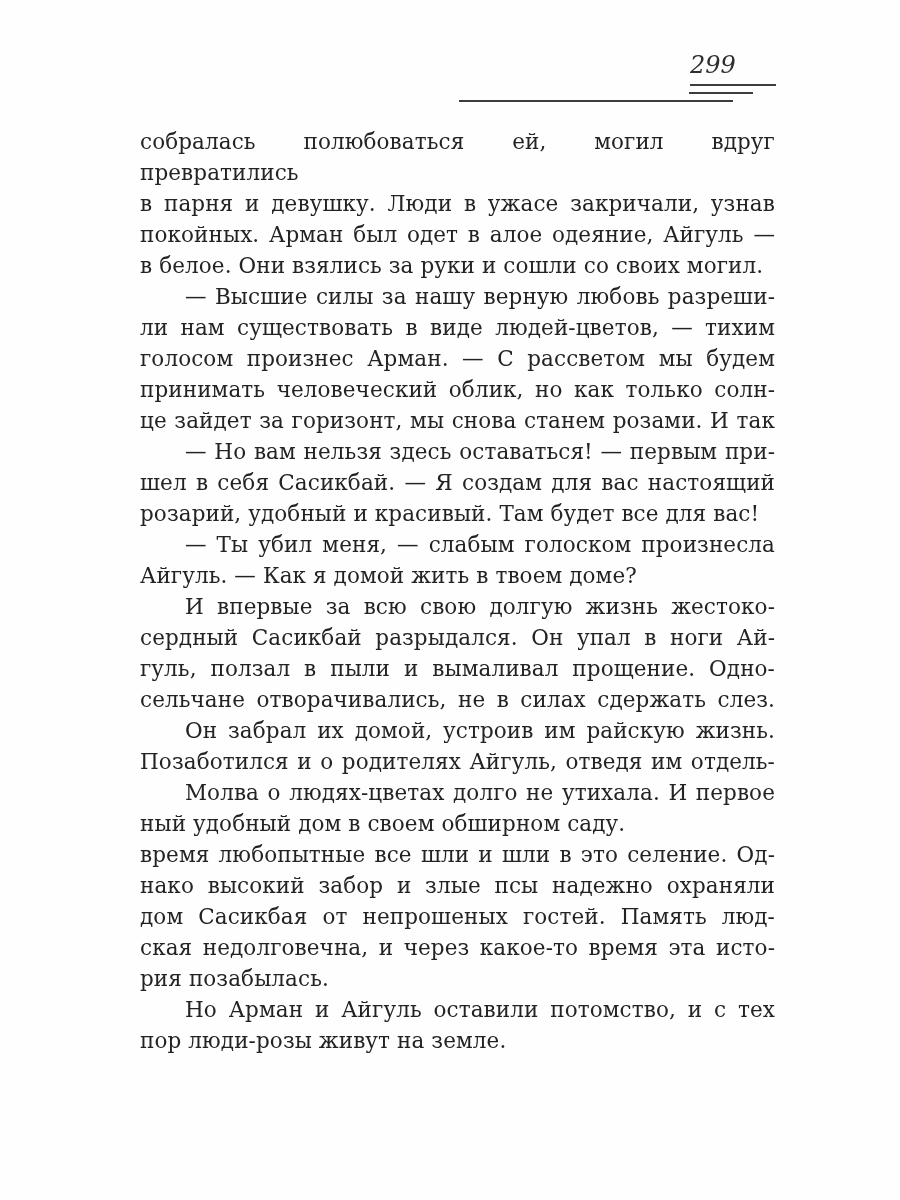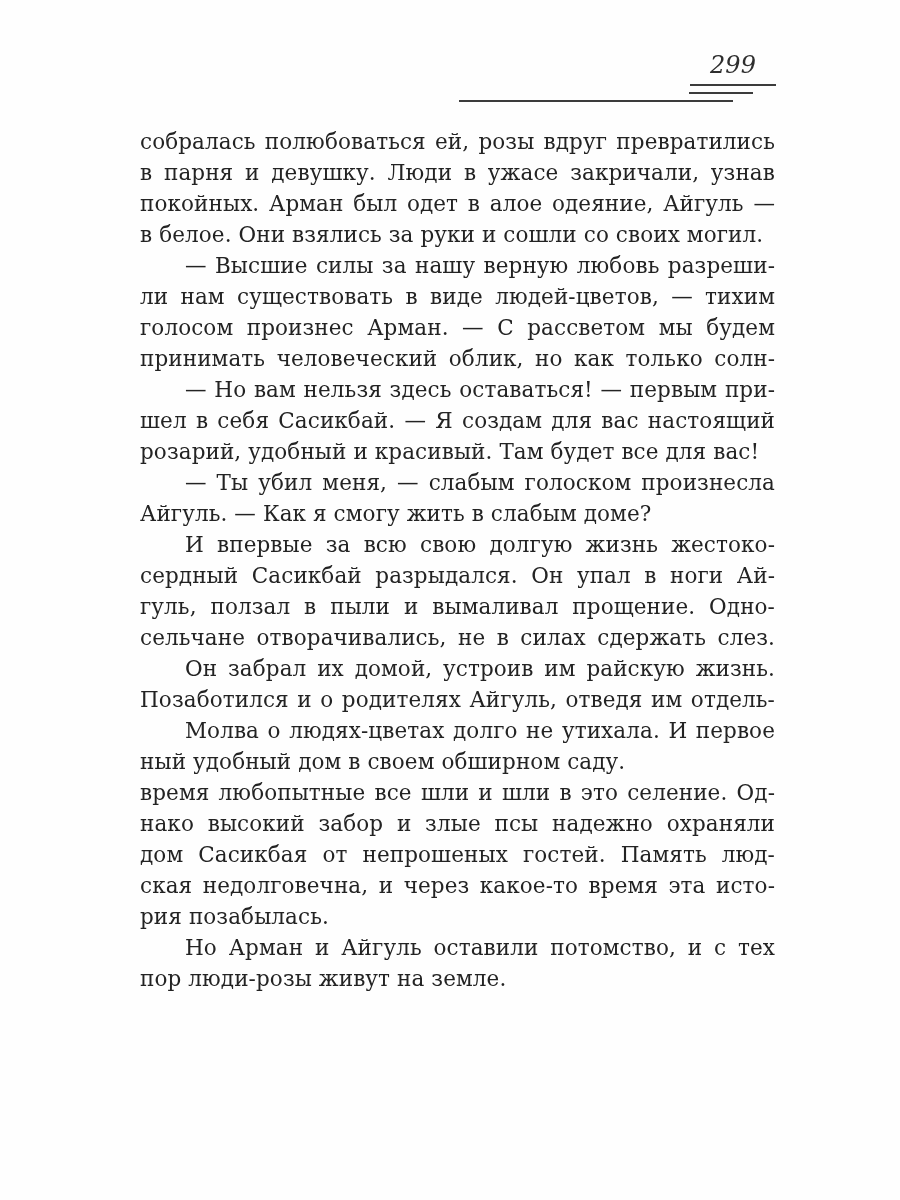--- a/index.html
+++ b/index.html
@@ -14,21 +14,20 @@
     background: #fefefe;
     font-family: "DejaVu Serif", "Liberation Serif", serif;
     color: #232323;
     overflow: hidden;
   }
   .page-number {
     position: absolute;
     top: 52px;
     left: 690px;
     width: 86px;
-    text-align: center;
     font-style: italic;
     font-size: 24px;
     line-height: 26px;
     color: #2e2e2e;
   }
   .rule {
     position: absolute;
     height: 2px;
     background: #3c3c3c;
   }
@@ -60,33 +59,34 @@
 <body>
 
 <div class="page">
   <div class="header">
     <div class="page-number">299</div>
     <div class="rule rule-top"></div>
     <div class="rule rule-middle"></div>
     <div class="rule rule-long"></div>
   </div>
   <div class="text-block" id="text-block">
-      <div class="line">собралась полюбоваться ей, розы вдруг превратились</div>
+      <div class="line">собралась полюбоваться ей, могил вдруг превратились</div>
       <div class="line">в парня и девушку. Люди в ужасе закричали, узнав</div>
       <div class="line">покойных. Арман был одет в алое одеяние, Айгуль —</div>
       <div class="line last">в белое. Они взялись за руки и сошли со своих могил.</div>
       <div class="line first">— Высшие силы за нашу верную любовь разреши-</div>
       <div class="line">ли нам существовать в виде людей-цветов, — тихим</div>
       <div class="line">голосом произнес Арман. — С рассветом мы будем</div>
       <div class="line">принимать человеческий облик, но как только солн-</div>
+      <div class="line">це зайдет за горизонт, мы снова станем розами. И так</div>
       <div class="line first">— Но вам нельзя здесь оставаться! — первым при-</div>
       <div class="line">шел в себя Сасикбай. — Я создам для вас настоящий</div>
       <div class="line last">розарий, удобный и красивый. Там будет все для вас!</div>
       <div class="line first">— Ты убил меня, — слабым голоском произнесла</div>
-      <div class="line last">Айгуль. — Как я смогу жить в слабым доме?</div>
+      <div class="line last">Айгуль. — Как я домой жить в твоем доме?</div>
       <div class="line first">И впервые за всю свою долгую жизнь жестоко-</div>
       <div class="line">сердный Сасикбай разрыдался. Он упал в ноги Ай-</div>
       <div class="line">гуль, ползал в пыли и вымаливал прощение. Одно-</div>
       <div class="line">сельчане отворачивались, не в силах сдержать слез.</div>
       <div class="line first">Он забрал их домой, устроив им райскую жизнь.</div>
       <div class="line">Позаботился и о родителях Айгуль, отведя им отдель-</div>
       <div class="line first">Молва о людях-цветах долго не утихала. И первое</div>
       <div class="line last">ный удобный дом в своем обширном саду.</div>
       <div class="line">время любопытные все шли и шли в это селение. Од-</div>
       <div class="line">нако высокий забор и злые псы надежно охраняли</div>

